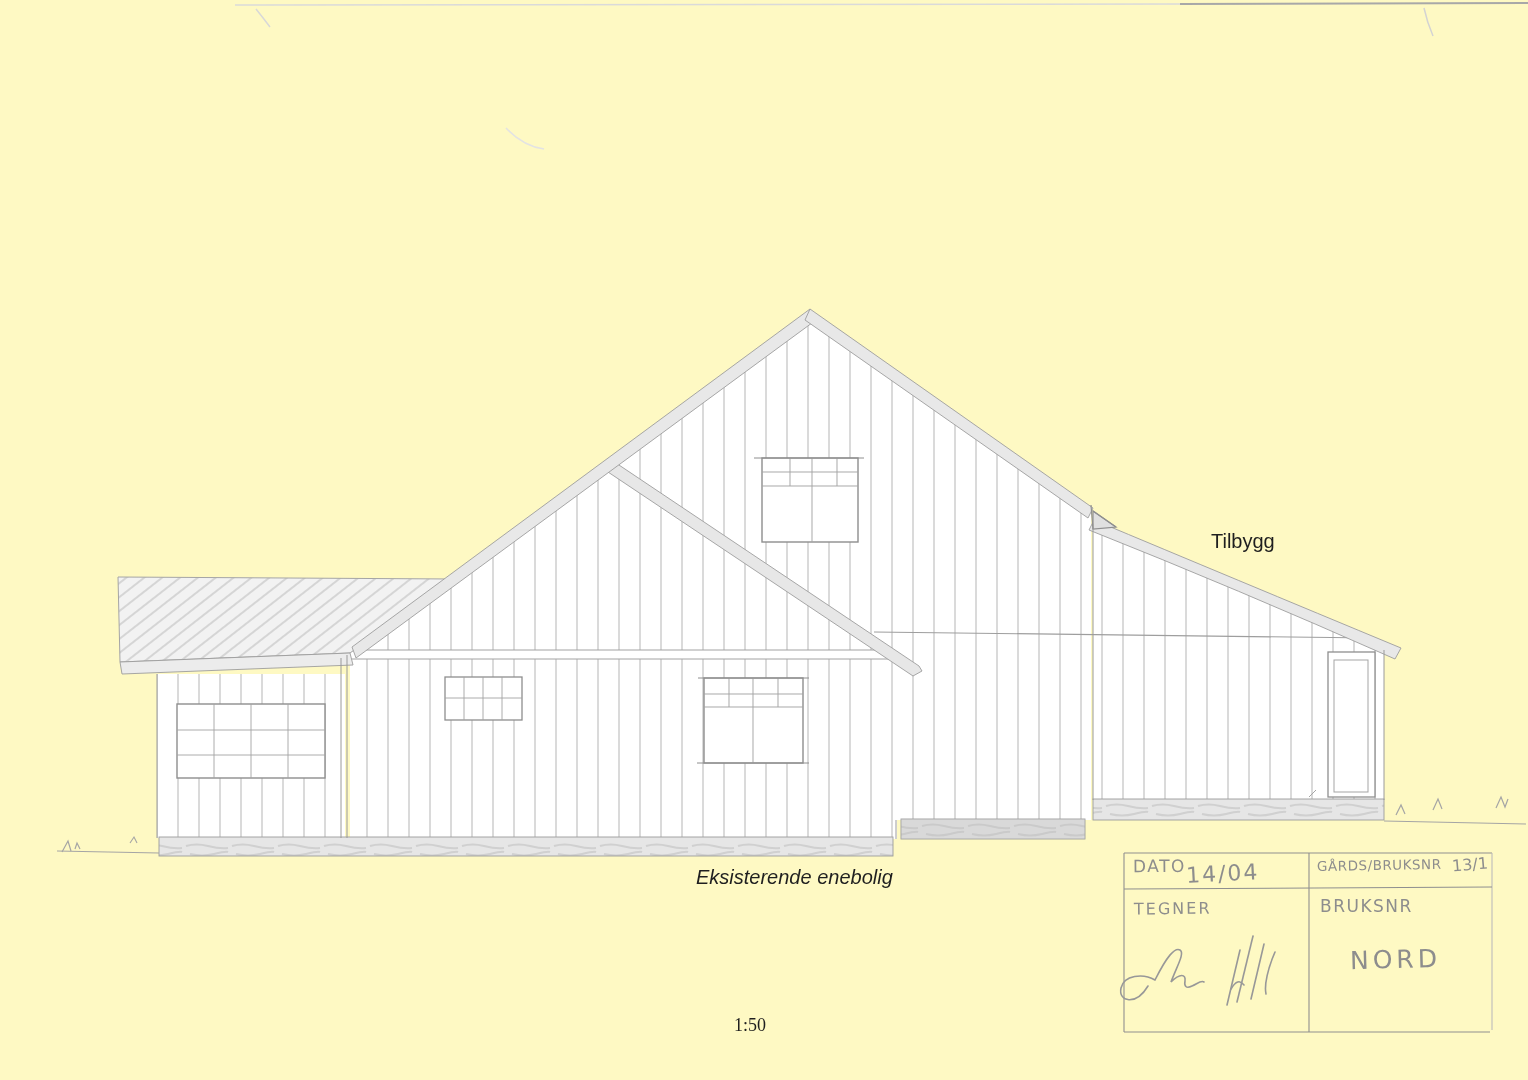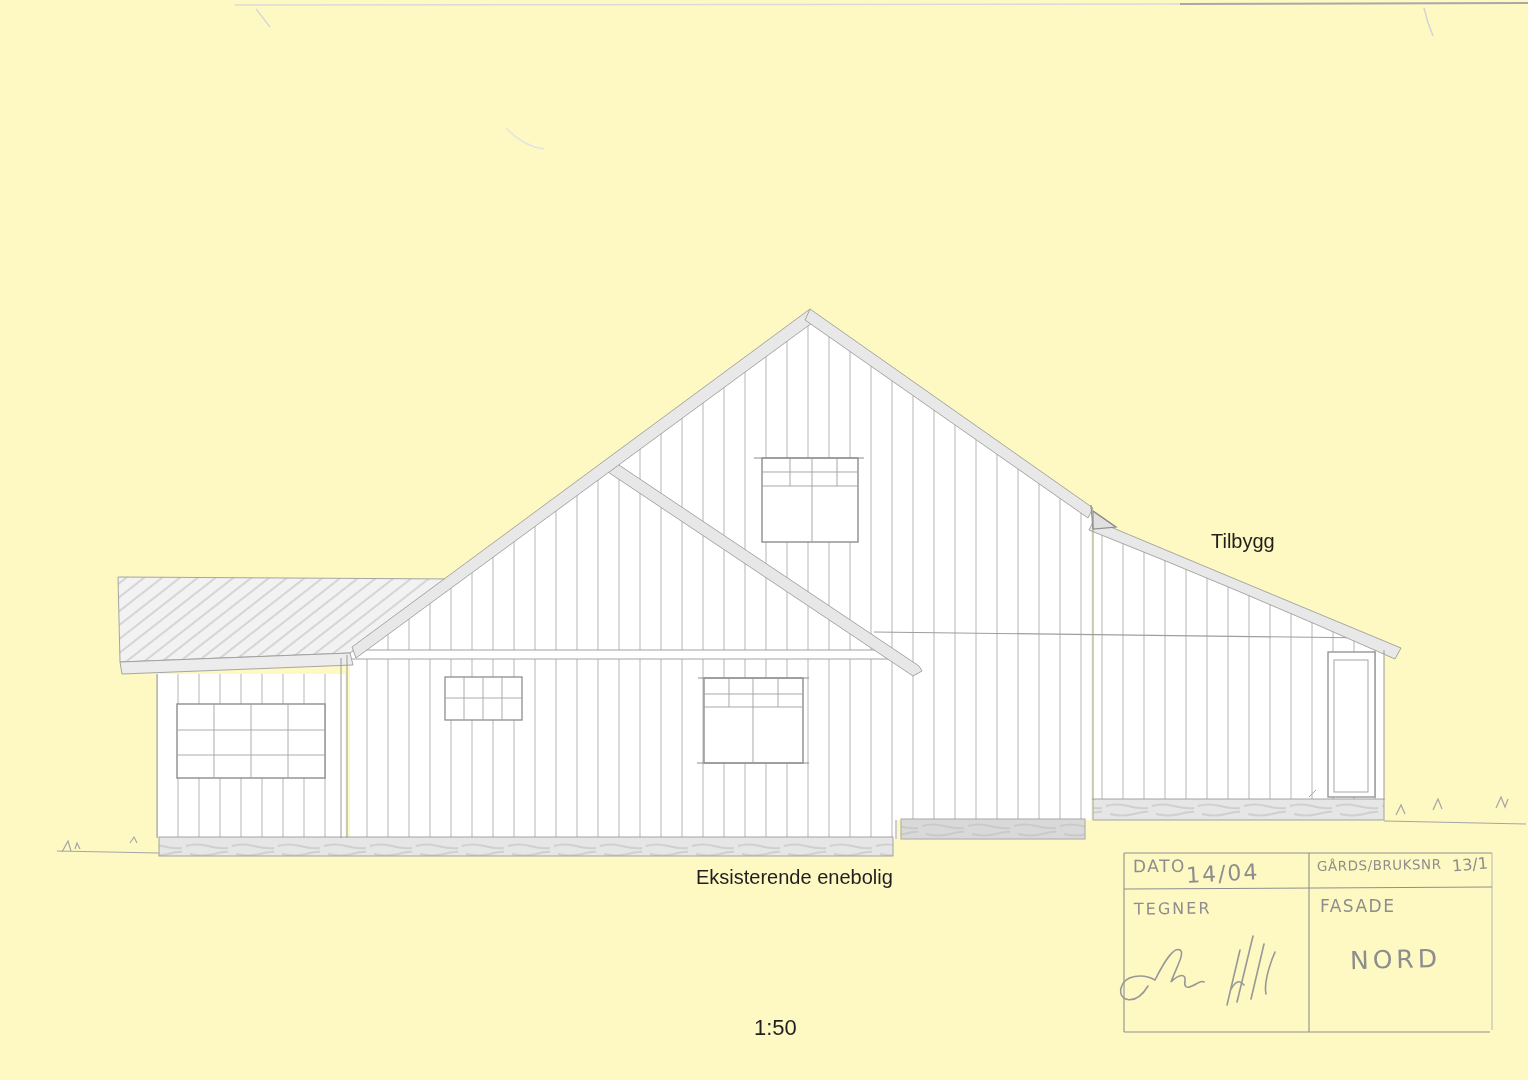--- a/index.html
+++ b/index.html
@@ -8,22 +8,22 @@
     width:1528px;height:1080px;
     background:#fef9c3;
     overflow:hidden;
     font-family:"Liberation Sans",sans-serif;
   }
   .sheet svg{position:absolute;left:0;top:0;}
   .label{position:absolute;white-space:nowrap;}
   .typed{color:#1f1f1f;font-family:"Liberation Sans",sans-serif;}
   .hand{color:#8d8d8d;font-family:"DejaVu Sans",sans-serif;}
   .lbl-tilbygg{left:1211px;top:530px;font-size:20px;}
-  .lbl-existing{left:696px;top:866px;font-size:20px;}
-  .lbl-scale{left:754px;top:1015px;font-size:22px;}
+  .lbl-existing{left:696px;top:866px;font-size:20px;font-style:italic;}
+  .lbl-scale{left:734px;top:1015px;font-size:18px;font-family:Liberation Serif, serif;}
   .tb-dato{left:1133px;top:856px;font-size:17px;letter-spacing:1.5px;transform:rotate(-.5deg);}
   .tb-dato-val{left:1186px;top:861px;font-size:22px;transform:rotate(-3deg);letter-spacing:2px;}
   .tb-parcel{left:1317px;top:857px;font-size:13.5px;letter-spacing:.5px;transform:rotate(-1deg);}
   .tb-parcel-val{left:1452px;top:855px;font-size:16px;transform:rotate(-5deg);}
   .tb-tegner{left:1134px;top:899px;font-size:16px;letter-spacing:2px;transform:rotate(-.8deg);}
   .tb-fasade{left:1320px;top:896px;font-size:17px;letter-spacing:1.5px;}
   .tb-nord{left:1350px;top:945px;font-size:25px;letter-spacing:4px;transform:rotate(-1.5deg);}
 </style>
 </head>
 <body>
@@ -178,16 +178,16 @@
 
   <div class="label typed lbl-tilbygg">Tilbygg</div>
   <div class="label typed lbl-existing">Eksisterende enebolig</div>
   <div class="label typed lbl-scale">1:50</div>
 
   <div class="label hand tb-dato">DATO</div>
   <div class="label hand tb-dato-val">14/04</div>
   <div class="label hand tb-parcel">GÅRDS/BRUKSNR</div>
   <div class="label hand tb-parcel-val">13/1</div>
   <div class="label hand tb-tegner">TEGNER</div>
-  <div class="label hand tb-fasade">FASADE</div>
+  <div class="label hand tb-fasade">BRUKSNR</div>
   <div class="label hand tb-nord">NORD</div>
 
 </div>
 
 </body></html>

